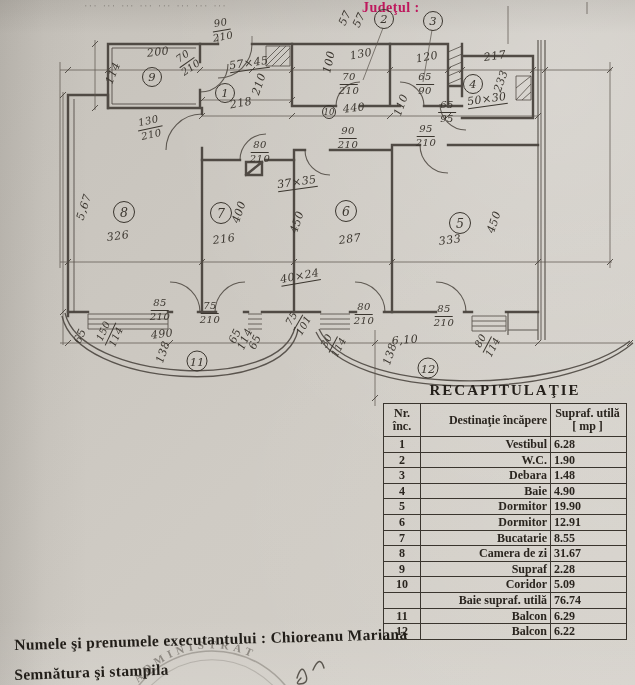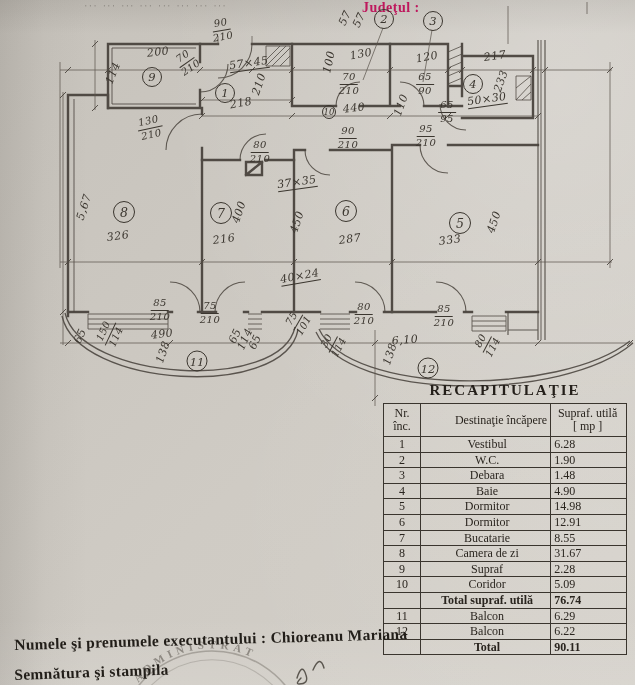--- a/index.html
+++ b/index.html
@@ -46,25 +46,25 @@
     transform:translate(-50%,-50%);background:transparent;box-sizing:border-box;
   }
   .recap{position:absolute;left:383px;top:382px;width:244px;z-index:2;}
   .recap-title{
     text-align:center;font-weight:bold;font-size:15px;letter-spacing:2px;
     color:#241f1a;margin-bottom:4px;
   }
   table.recap-table{border-collapse:collapse;width:100%;background:rgba(255,255,255,0.05);}
   .recap-table th,.recap-table td{
     border:1.3px solid #3a352e;font-size:12px;line-height:1.05;
-    padding:1px 3px;color:#2a251f;font-weight:normal;
+    padding:1px 3px;color:#2a251f;font-weight:bold;
   }
   .recap-table thead th{text-align:center;vertical-align:middle;height:30px;}
   .recap-table .c-nr{width:32px;text-align:center;}
-  .recap-table .c-name{width:132px;text-align:center;padding-left:6px;}
+  .recap-table .c-name{width:132px;text-align:right;padding-left:6px;}
   .recap-table .c-val{width:72px;padding-right:5px;}
   .recap-table tr{height:15px;}
   .recap-table tr.bold td{font-weight:bold;}
   .footer-line1{
     position:absolute;left:14px;top:636px;z-index:2;
     font-size:15.5px;font-weight:bold;color:#221e19;
     transform:rotate(-1.6deg);transform-origin:left top;letter-spacing:0.3px;
   }
   .footer-line2{
     position:absolute;left:14px;top:666px;z-index:2;
@@ -301,21 +301,21 @@
           <td class="c-val">1.48</td>
         </tr>
         <tr>
           <td class="c-nr">4</td>
           <td class="c-name">Baie</td>
           <td class="c-val">4.90</td>
         </tr>
         <tr>
           <td class="c-nr">5</td>
           <td class="c-name">Dormitor</td>
-          <td class="c-val">14.98</td>
+          <td class="c-val">19.90</td>
         </tr>
         <tr>
           <td class="c-nr">6</td>
           <td class="c-name">Dormitor</td>
           <td class="c-val">12.91</td>
         </tr>
         <tr>
           <td class="c-nr">7</td>
           <td class="c-name">Bucatarie</td>
           <td class="c-val">8.55</td>
@@ -330,37 +330,32 @@
           <td class="c-name">Supraf</td>
           <td class="c-val">2.28</td>
         </tr>
         <tr>
           <td class="c-nr">10</td>
           <td class="c-name">Coridor</td>
           <td class="c-val">5.09</td>
         </tr>
         <tr class="bold">
           <td class="c-nr"></td>
-          <td class="c-name">Total supraf. utilă</td>
+          <td class="c-name">Baie supraf. utilă</td>
           <td class="c-val">76.74</td>
         </tr>
         <tr>
           <td class="c-nr">11</td>
           <td class="c-name">Balcon</td>
           <td class="c-val">6.29</td>
         </tr>
         <tr>
           <td class="c-nr">12</td>
           <td class="c-name">Balcon</td>
           <td class="c-val">6.22</td>
-        </tr>
-        <tr class="bold">
-          <td class="c-nr"></td>
-          <td class="c-name">Total</td>
-          <td class="c-val">90.11</td>
         </tr>
       </tbody>
   </table>
 </div>
 
 <div class="footer-line1">Numele şi prenumele executantului : Chioreanu Mariana</div>
 <div class="footer-line2">Semnătura şi stampila</div>
 
 <svg id="footer-svg" width="635" height="48" viewBox="0 0 635 48">
   <g>

